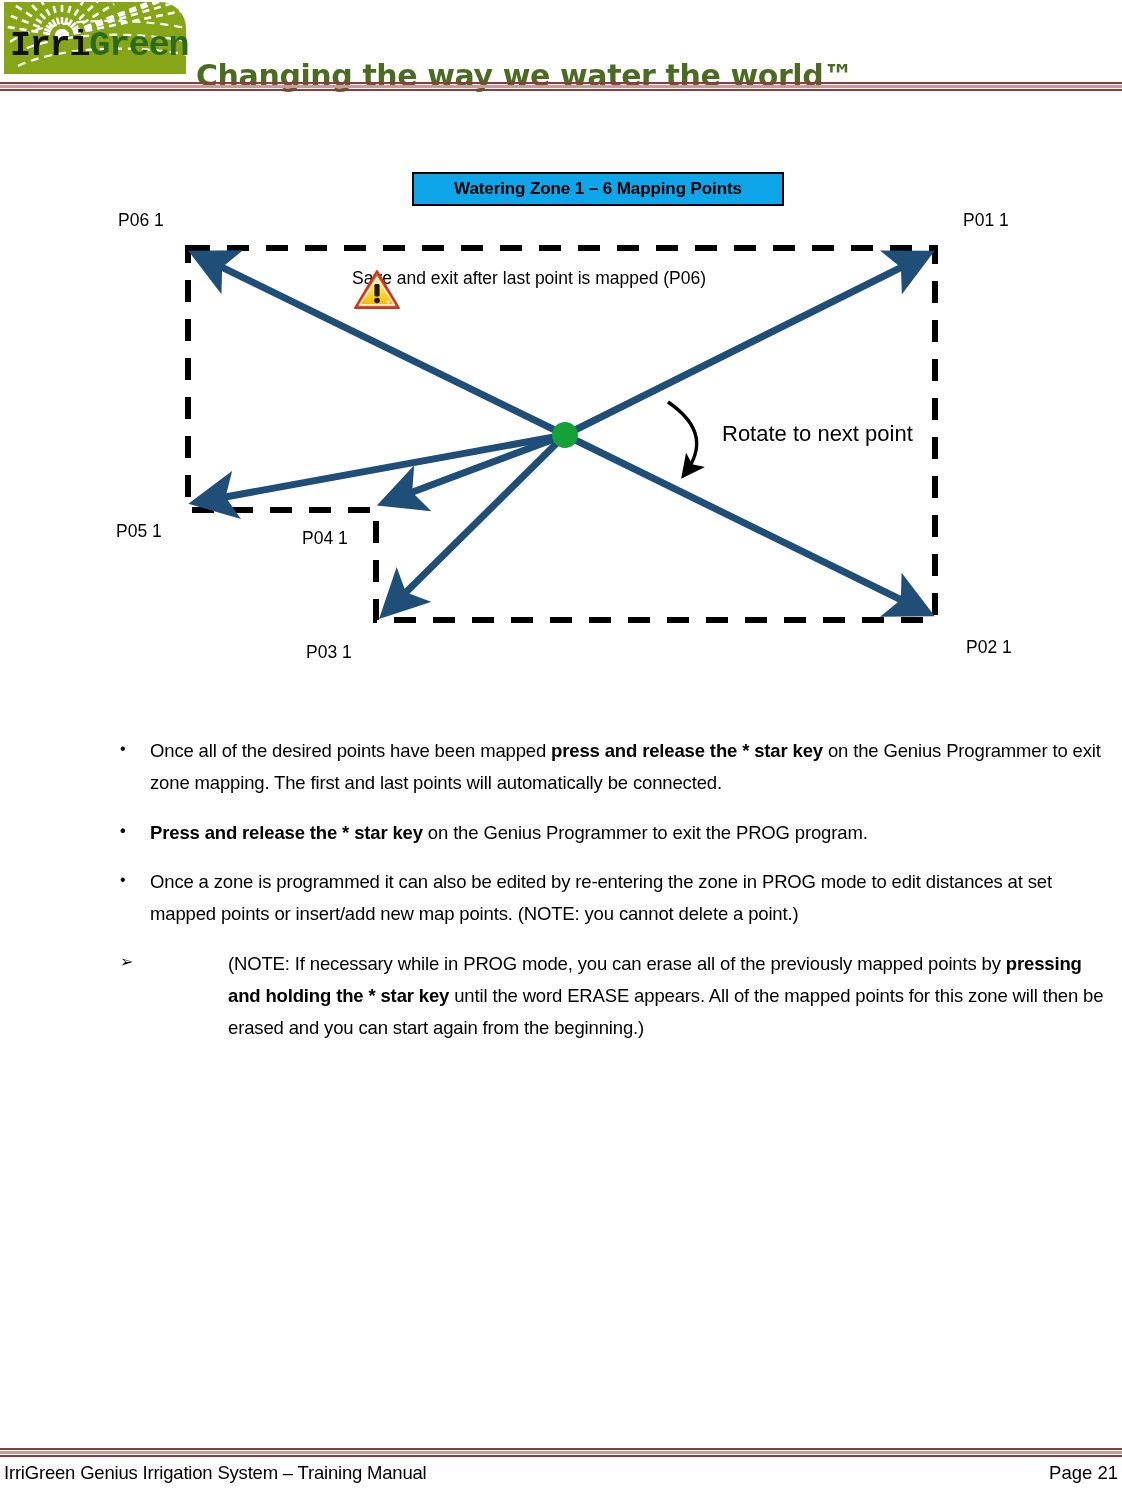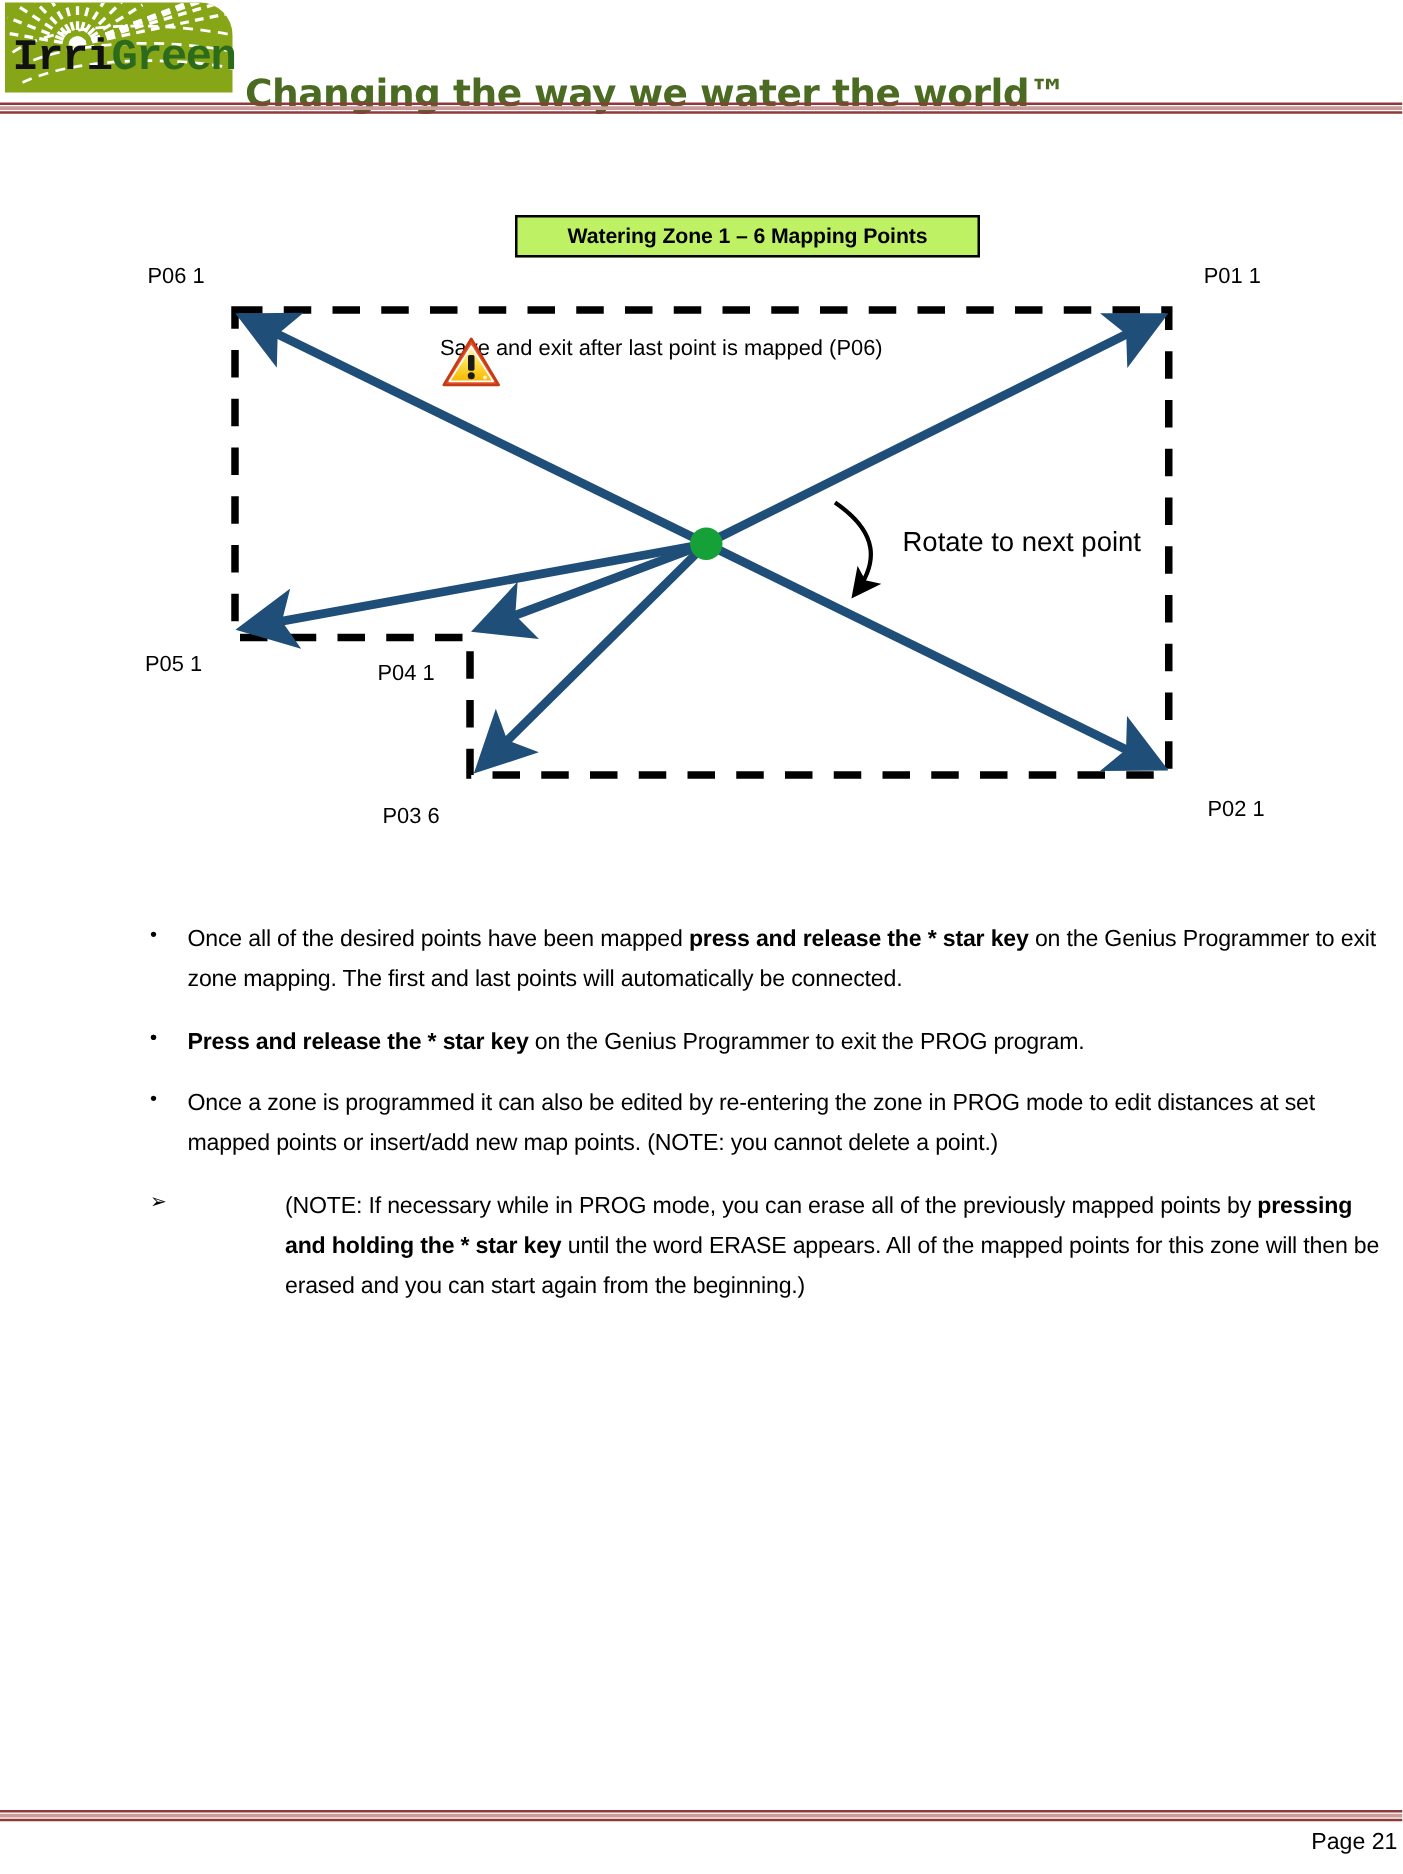--- a/index.html
+++ b/index.html
@@ -89,21 +89,21 @@
   }
   .diagram svg { position: absolute; left: 0; top: 0; }
 
   .zone-title-box {
     position: absolute;
     left: 412px;
     top: 22px;
     width: 372px;
     height: 34px;
     border: 2px solid #000000;
-    background: #bef264;
+    background: #0ea5e9;
     box-sizing: border-box;
     display: flex;
     align-items: center;
     justify-content: center;
     font-size: 17px;
     font-weight: bold;
     letter-spacing: -0.1px;
   }
 
   .pt-label {
@@ -284,21 +284,21 @@
   </svg>
 
   <div class="zone-title-box">
     <span>Watering Zone 1 – 6 Mapping Points</span>
   </div>
 
   <div class="pt-label lbl-p06">P06 1</div>
   <div class="pt-label lbl-p01">P01 1</div>
   <div class="pt-label lbl-p05">P05 1</div>
   <div class="pt-label lbl-p04">P04 1</div>
-  <div class="pt-label lbl-p03">P03 6</div>
+  <div class="pt-label lbl-p03">P03 1</div>
   <div class="pt-label lbl-p02">P02 1</div>
 
   <div class="warn-note">
     <svg width="50" height="44" viewBox="0 0 50 44">
       <path d="M25 3 L47 40 L3 40 Z" fill="#e8522a" stroke="#c43b16" stroke-width="2" stroke-linejoin="round"></path>
       <path d="M25 9 L42.5 37 L7.5 37 Z" fill="url(#warnGrad)" stroke="#ffffff" stroke-width="1.4" stroke-linejoin="round"></path>
       <rect x="22.4" y="16" width="5.2" height="12.5" rx="1.4" fill="#1a1a1a"></rect>
       <circle cx="25" cy="32.5" r="2.8" fill="#1a1a1a"></circle>
       <circle cx="36" cy="34" r="1.6" fill="#ffffff" opacity="0.75"></circle>
     </svg>
@@ -318,14 +318,15 @@
     </ul>
 </div>
 
 <div class="rule footer-rule">
   <div class="l1"></div>
   <div class="l2"></div>
   <div class="l3"></div>
 </div>
 
 <div class="footer">
+  <div class="footer-left">IrriGreen Genius Irrigation System – Training Manual</div>
   <div class="footer-right">Page 21</div>
 </div>
 
 </body></html>

